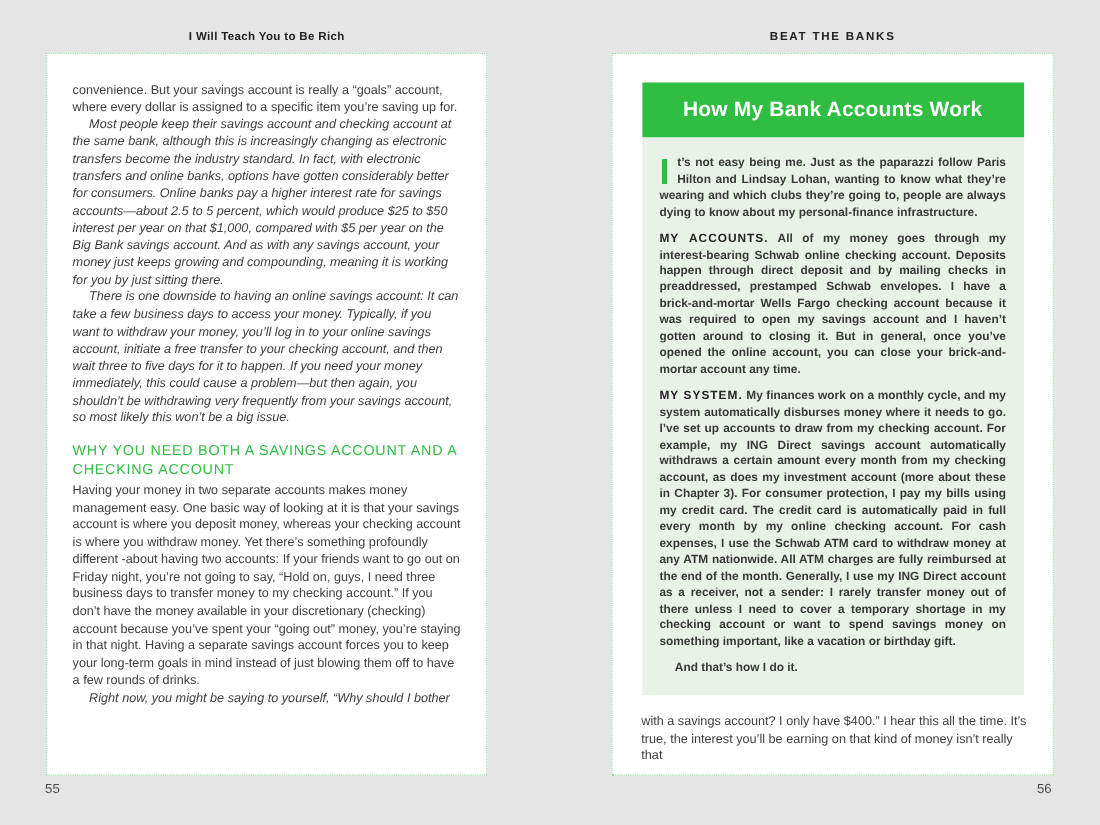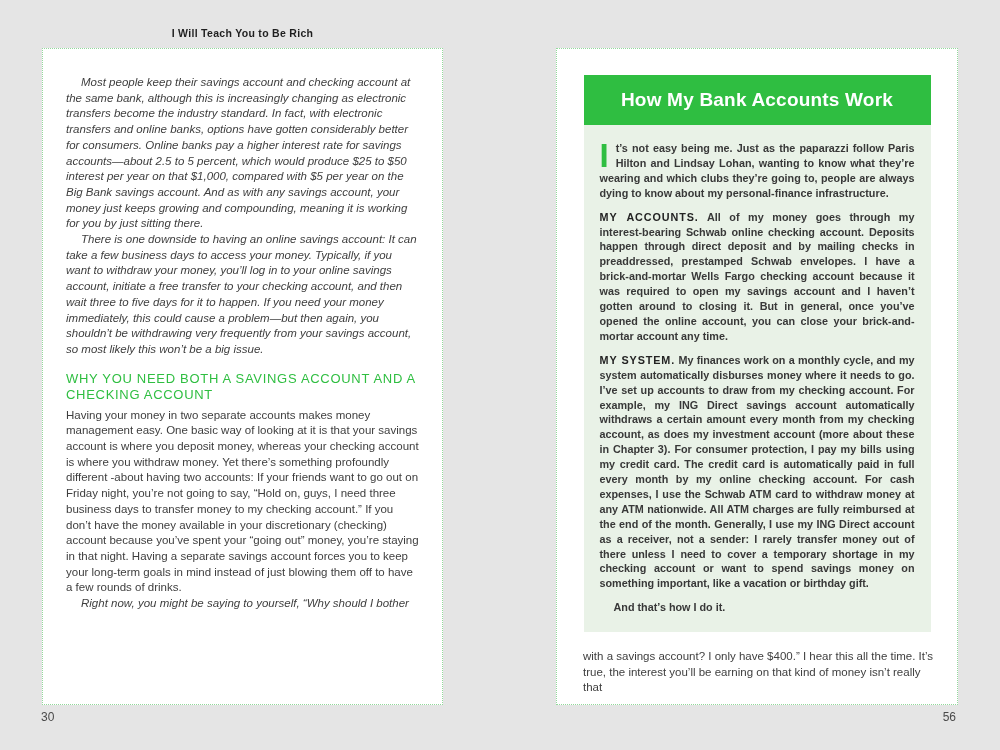--- a/index.html
+++ b/index.html
@@ -63,23 +63,25 @@
   }
   .page-number.left{left:41px;}
   .page-number.right{right:44px;}
 </style>
 </head>
 <body>
 
 <div class="canvas">
 
   <div class="running-head left">I Will Teach You to Be Rich</div>
+  <div class="running-head right">BEAT THE BANKS</div>
 
   <div class="page left-page">
     <div class="body-text">
+      <p>convenience. But your savings account is really a “goals” account, where every dollar is assigned to a specific item you’re saving up for.</p>
       <p class="indent">Most people keep their savings account and checking account at the same bank, although this is increasingly changing as electronic transfers become the industry standard. In fact, with electronic transfers and online banks, options have gotten considerably better for consumers. Online banks pay a higher interest rate for savings accounts—about 2.5 to 5 percent, which would produce $25 to $50 interest per year on that $1,000, compared with $5 per year on the Big Bank savings account. And as with any savings account, your money just keeps growing and compounding, meaning it is working for you by just sitting there.</p>
       <p class="indent">There is one downside to having an online savings account: It can take a few business days to access your money. Typically, if you want to withdraw your money, you’ll log in to your online savings account, initiate a free transfer to your checking account, and then wait three to five days for it to happen. If you need your money immediately, this could cause a problem—but then again, you shouldn’t be withdrawing very frequently from your savings account, so most likely this won’t be a big issue.</p>
       <h2 class="section-heading">WHY YOU NEED BOTH A SAVINGS ACCOUNT AND A CHECKING ACCOUNT</h2>
       <p>Having your money in two separate accounts makes money management easy. One basic way of looking at it is that your savings account is where you deposit money, whereas your checking account is where you withdraw money. Yet there’s something profoundly different -about having two accounts: If your friends want to go out on Friday night, you’re not going to say, “Hold on, guys, I need three business days to transfer money to my checking account.” If you don’t have the money available in your discretionary (checking) account because you’ve spent your “going out” money, you’re staying in that night. Having a separate savings account forces you to keep your long-term goals in mind instead of just blowing them off to have a few rounds of drinks.</p>
       <p class="indent">Right now, you might be saying to yourself, “Why should I bother</p>
     </div>
   </div>
 
   <div class="page right-page">
     <div class="green-box">
@@ -87,16 +89,16 @@
       <div class="green-box-body">
         <p><span class="dropcap">I</span><span>t’s not easy being me. Just as the paparazzi follow Paris Hilton and Lindsay Lohan, wanting to know what they’re wearing and which clubs they’re going to, people are always dying to know about my personal-finance infrastructure.</span></p>
         <p><span class="sec-label">MY ACCOUNTS.</span> <span>All of my money goes through my interest-bearing Schwab online checking account. Deposits happen through direct deposit and by mailing checks in preaddressed, prestamped Schwab envelopes. I have a brick-and-mortar Wells Fargo checking account because it was required to open my savings account and I haven’t gotten around to closing it. But in general, once you’ve opened the online account, you can close your brick-and-mortar account any time.</span></p>
         <p><span class="sec-label">MY SYSTEM.</span> <span>My finances work on a monthly cycle, and my system automatically disburses money where it needs to go. I’ve set up accounts to draw from my checking account. For example, my ING Direct savings account automatically withdraws a certain amount every month from my checking account, as does my investment account (more about these in Chapter 3). For consumer protection, I pay my bills using my credit card. The credit card is automatically paid in full every month by my online checking account. For cash expenses, I use the Schwab ATM card to withdraw money at any ATM nationwide. All ATM charges are fully reimbursed at the end of the month. Generally, I use my ING Direct account as a receiver, not a sender: I rarely transfer money out of there unless I need to cover a temporary shortage in my checking account or want to spend savings money on something important, like a vacation or birthday gift.</span></p>
         <p class="closing">And that’s how I do it.</p>
       </div>
     </div>
     <p class="after-box">with a savings account? I only have $400.” I hear this all the time. It’s true, the interest you’ll be earning on that kind of money isn’t really that</p>
   </div>
 
-  <div class="page-number left">30</div>
+  <div class="page-number left">55</div>
   <div class="page-number right">56</div>
 
 </div>
 
 </body></html>

